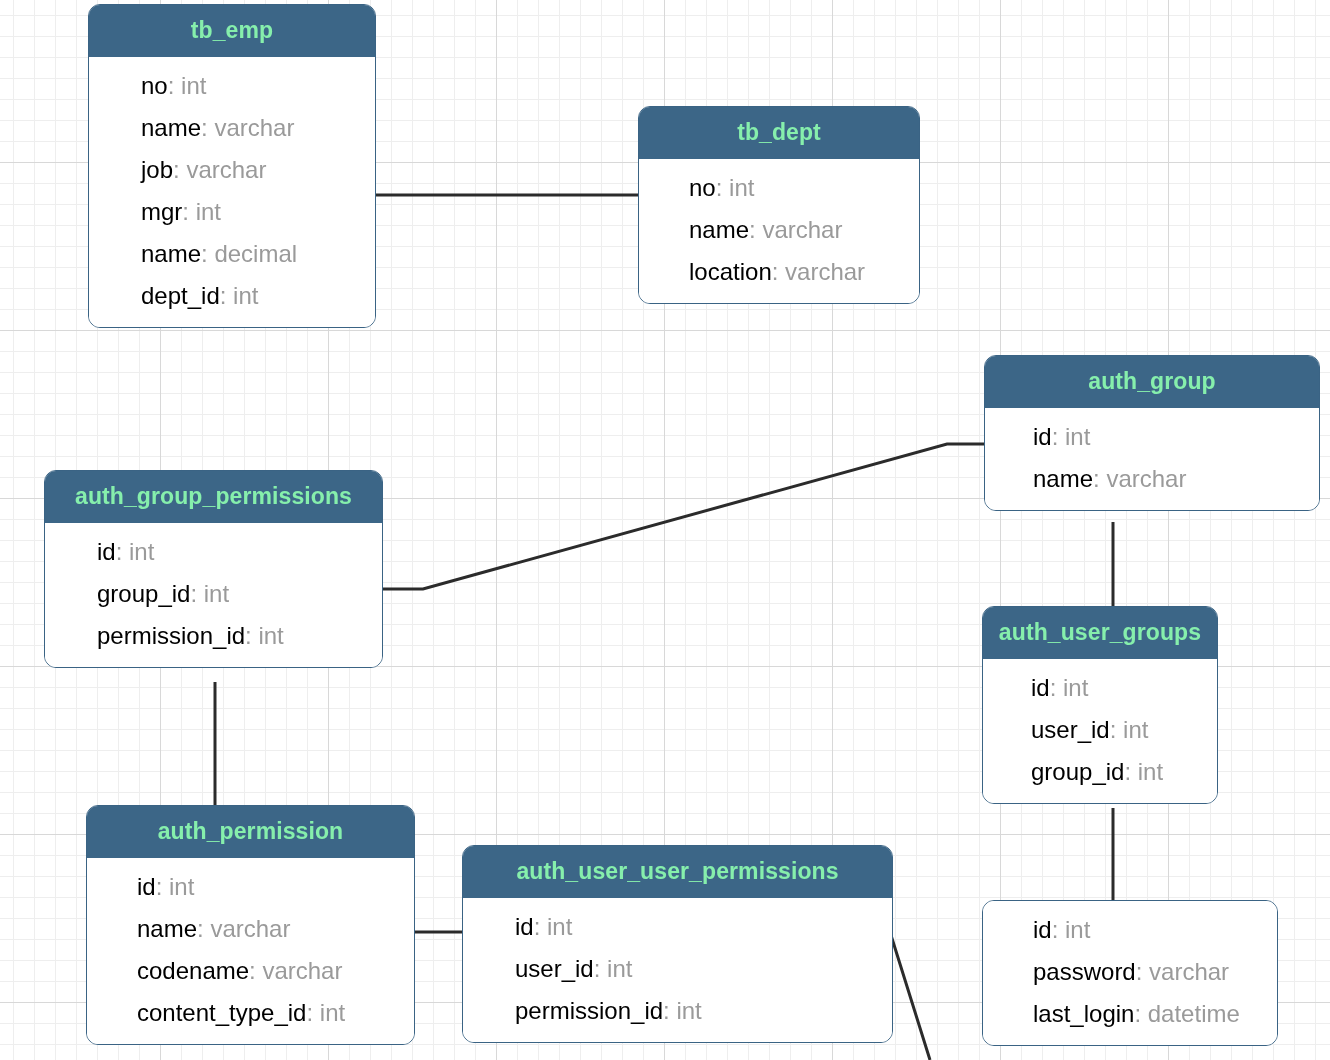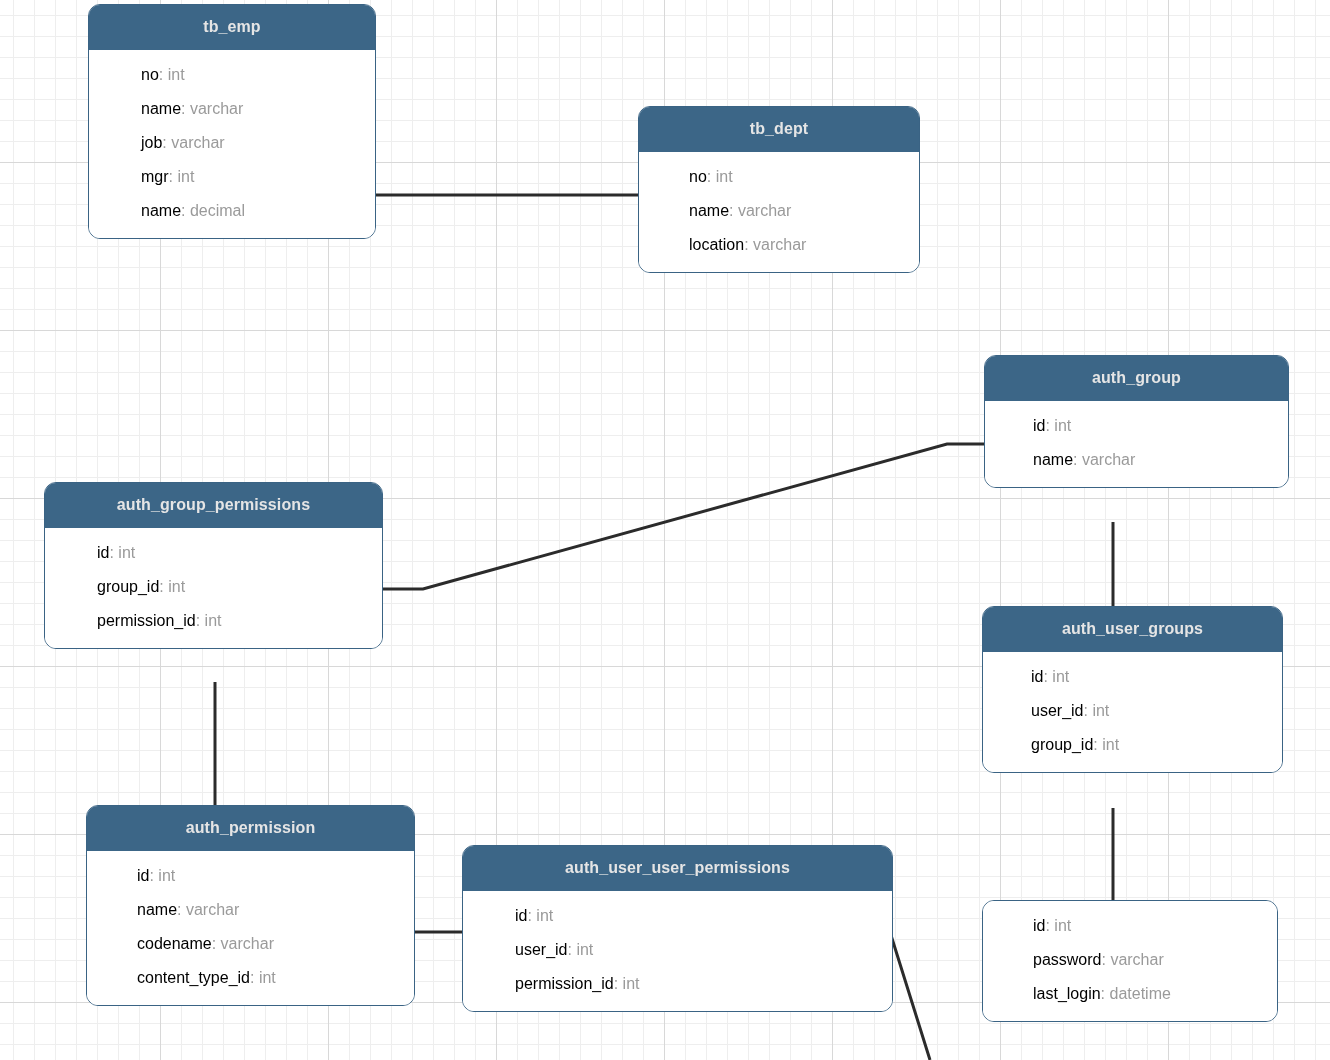--- a/index.html
+++ b/index.html
@@ -39,57 +39,57 @@
   .entity {
     position: absolute;
     border-radius: 12px;
     background: #ffffff;
     box-sizing: border-box;
     overflow: hidden;
     border: 1px solid #3a6384;
   }
   .entity-header {
     background: #3c6687;
-    color: #e5e5e5;
-    font-size: 16px;
+    color: #86efac;
+    font-size: 23px;
     font-weight: bold;
     text-align: center;
     line-height: 1.0;
     padding: 14px 10px 15px 10px;
     letter-spacing: 0.1px;
     white-space: nowrap;
   }
   .entity-body {
     padding: 8px 0 10px 0;
     background: #ffffff;
   }
   .field {
-    font-size: 16px;
+    font-size: 24px;
     line-height: 1.0;
     padding: 9px 14px 9px 0;
     color: #000000;
     white-space: nowrap;
   }
   .field .fname {
     color: #000000;
   }
   .field .ftype {
     color: #9a9a9a;
   }
 
   
   #ent-tb_emp        { left: 88px;  top: 4px;   width: 288px; }
   #ent-tb_emp .field        { padding-left: 52px; }
   #ent-tb_dept       { left: 638px; top: 106px; width: 282px; }
   #ent-tb_dept .field       { padding-left: 50px; }
-  #ent-auth_group    { left: 984px; top: 355px; width: 305px; }
+  #ent-auth_group    { left: 984px; top: 355px; width: 336px; }
   #ent-auth_group .field    { padding-left: 48px; }
-  #ent-auth_group_permissions { left: 44px; top: 482px; width: 339px; }
+  #ent-auth_group_permissions { left: 44px; top: 470px; width: 339px; }
   #ent-auth_group_permissions .field { padding-left: 52px; }
-  #ent-auth_user_groups { left: 982px; top: 606px; width: 301px; }
+  #ent-auth_user_groups { left: 982px; top: 606px; width: 236px; }
   #ent-auth_user_groups .field { padding-left: 48px; }
   #ent-auth_permission { left: 86px; top: 805px; width: 329px; }
   #ent-auth_permission .field { padding-left: 50px; }
   #ent-auth_user_user_permissions { left: 462px; top: 845px; width: 431px; }
   #ent-auth_user_user_permissions .field { padding-left: 52px; }
   #ent-auth_user     { left: 982px; top: 900px; width: 296px; }
   #ent-auth_user .field     { padding-left: 50px; }
 </style>
 </head>
 <body>
@@ -109,20 +109,21 @@
   </svg>
 
   <div class="entity" id="ent-tb_emp">
     <div class="entity-header">tb_emp</div>
     <div class="entity-body">
       <div class="field"><span class="fname">no</span><span class="ftype">: </span><span class="ftype">int</span></div>
       <div class="field"><span class="fname">name</span><span class="ftype">: </span><span class="ftype">varchar</span></div>
       <div class="field"><span class="fname">job</span><span class="ftype">: </span><span class="ftype">varchar</span></div>
       <div class="field"><span class="fname">mgr</span><span class="ftype">: </span><span class="ftype">int</span></div>
       <div class="field"><span class="fname">name</span><span class="ftype">: </span><span class="ftype">decimal</span></div>
+      <div class="field"><span class="fname">dept_id</span><span class="ftype">: </span><span class="ftype">int</span></div>
     </div>
   </div>
 
   <div class="entity" id="ent-tb_dept">
     <div class="entity-header">tb_dept</div>
     <div class="entity-body">
       <div class="field"><span class="fname">no</span><span class="ftype">: </span><span class="ftype">int</span></div>
       <div class="field"><span class="fname">name</span><span class="ftype">: </span><span class="ftype">varchar</span></div>
       <div class="field"><span class="fname">location</span><span class="ftype">: </span><span class="ftype">varchar</span></div>
     </div>

